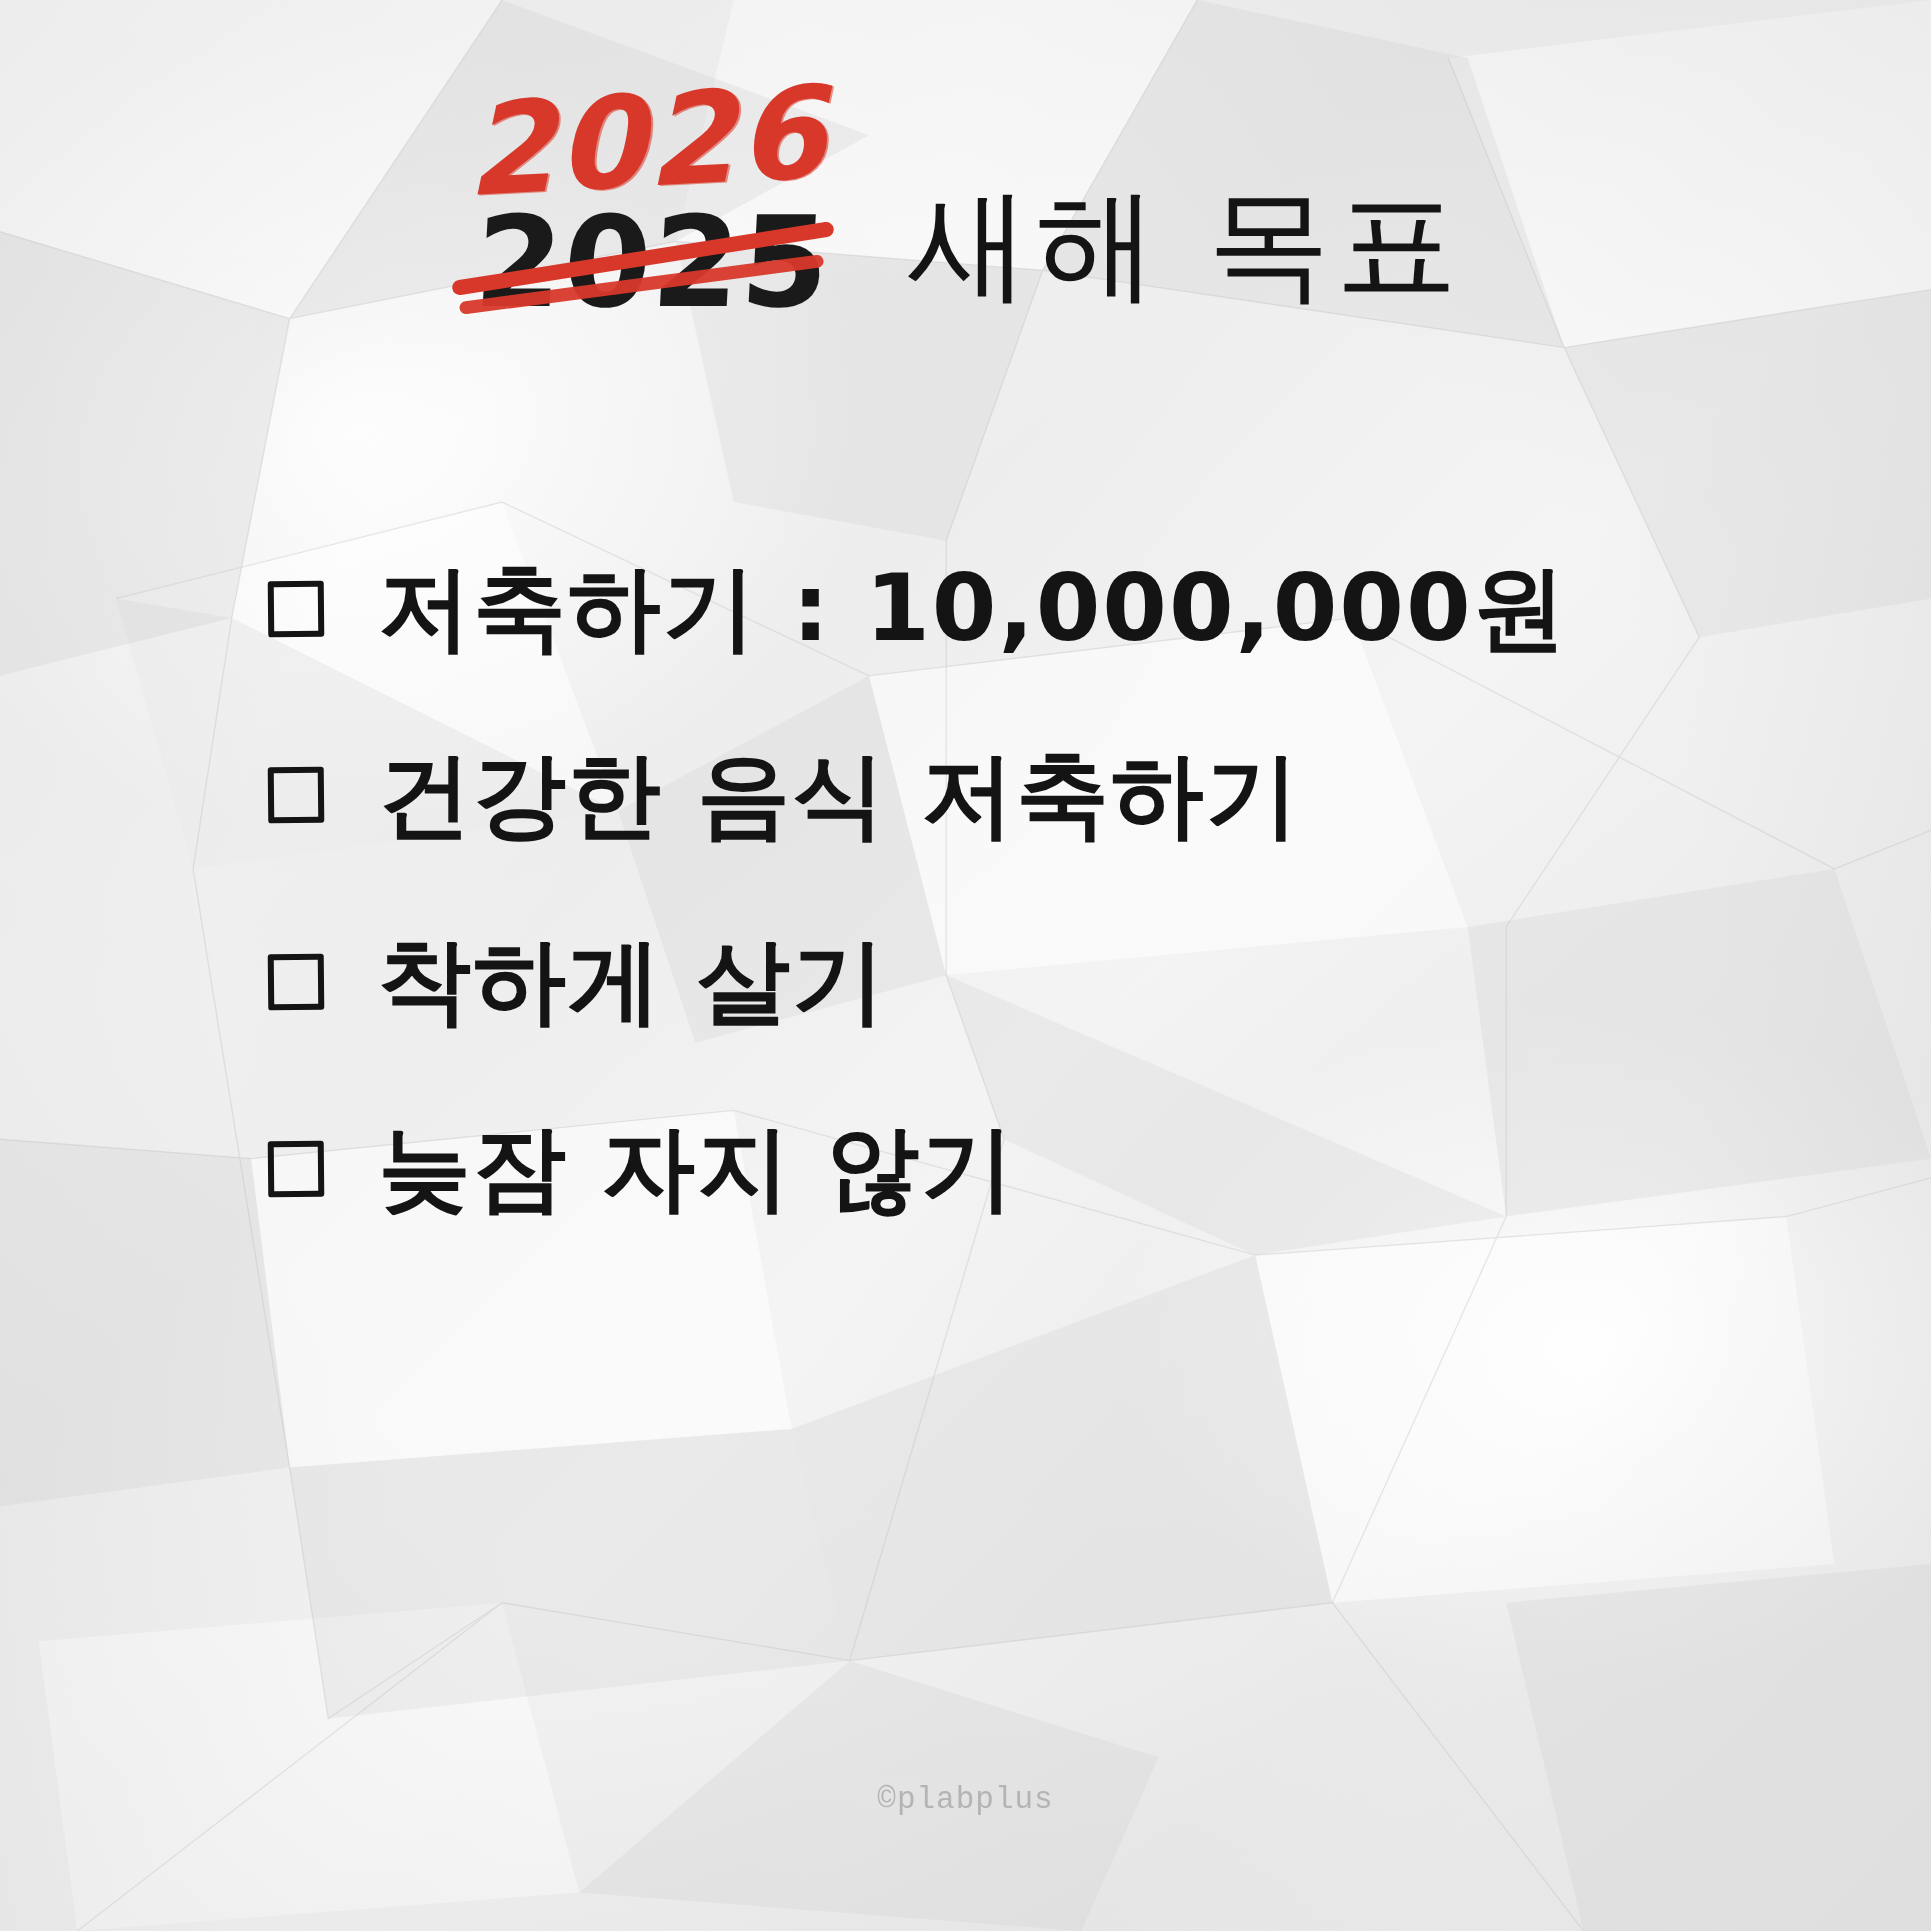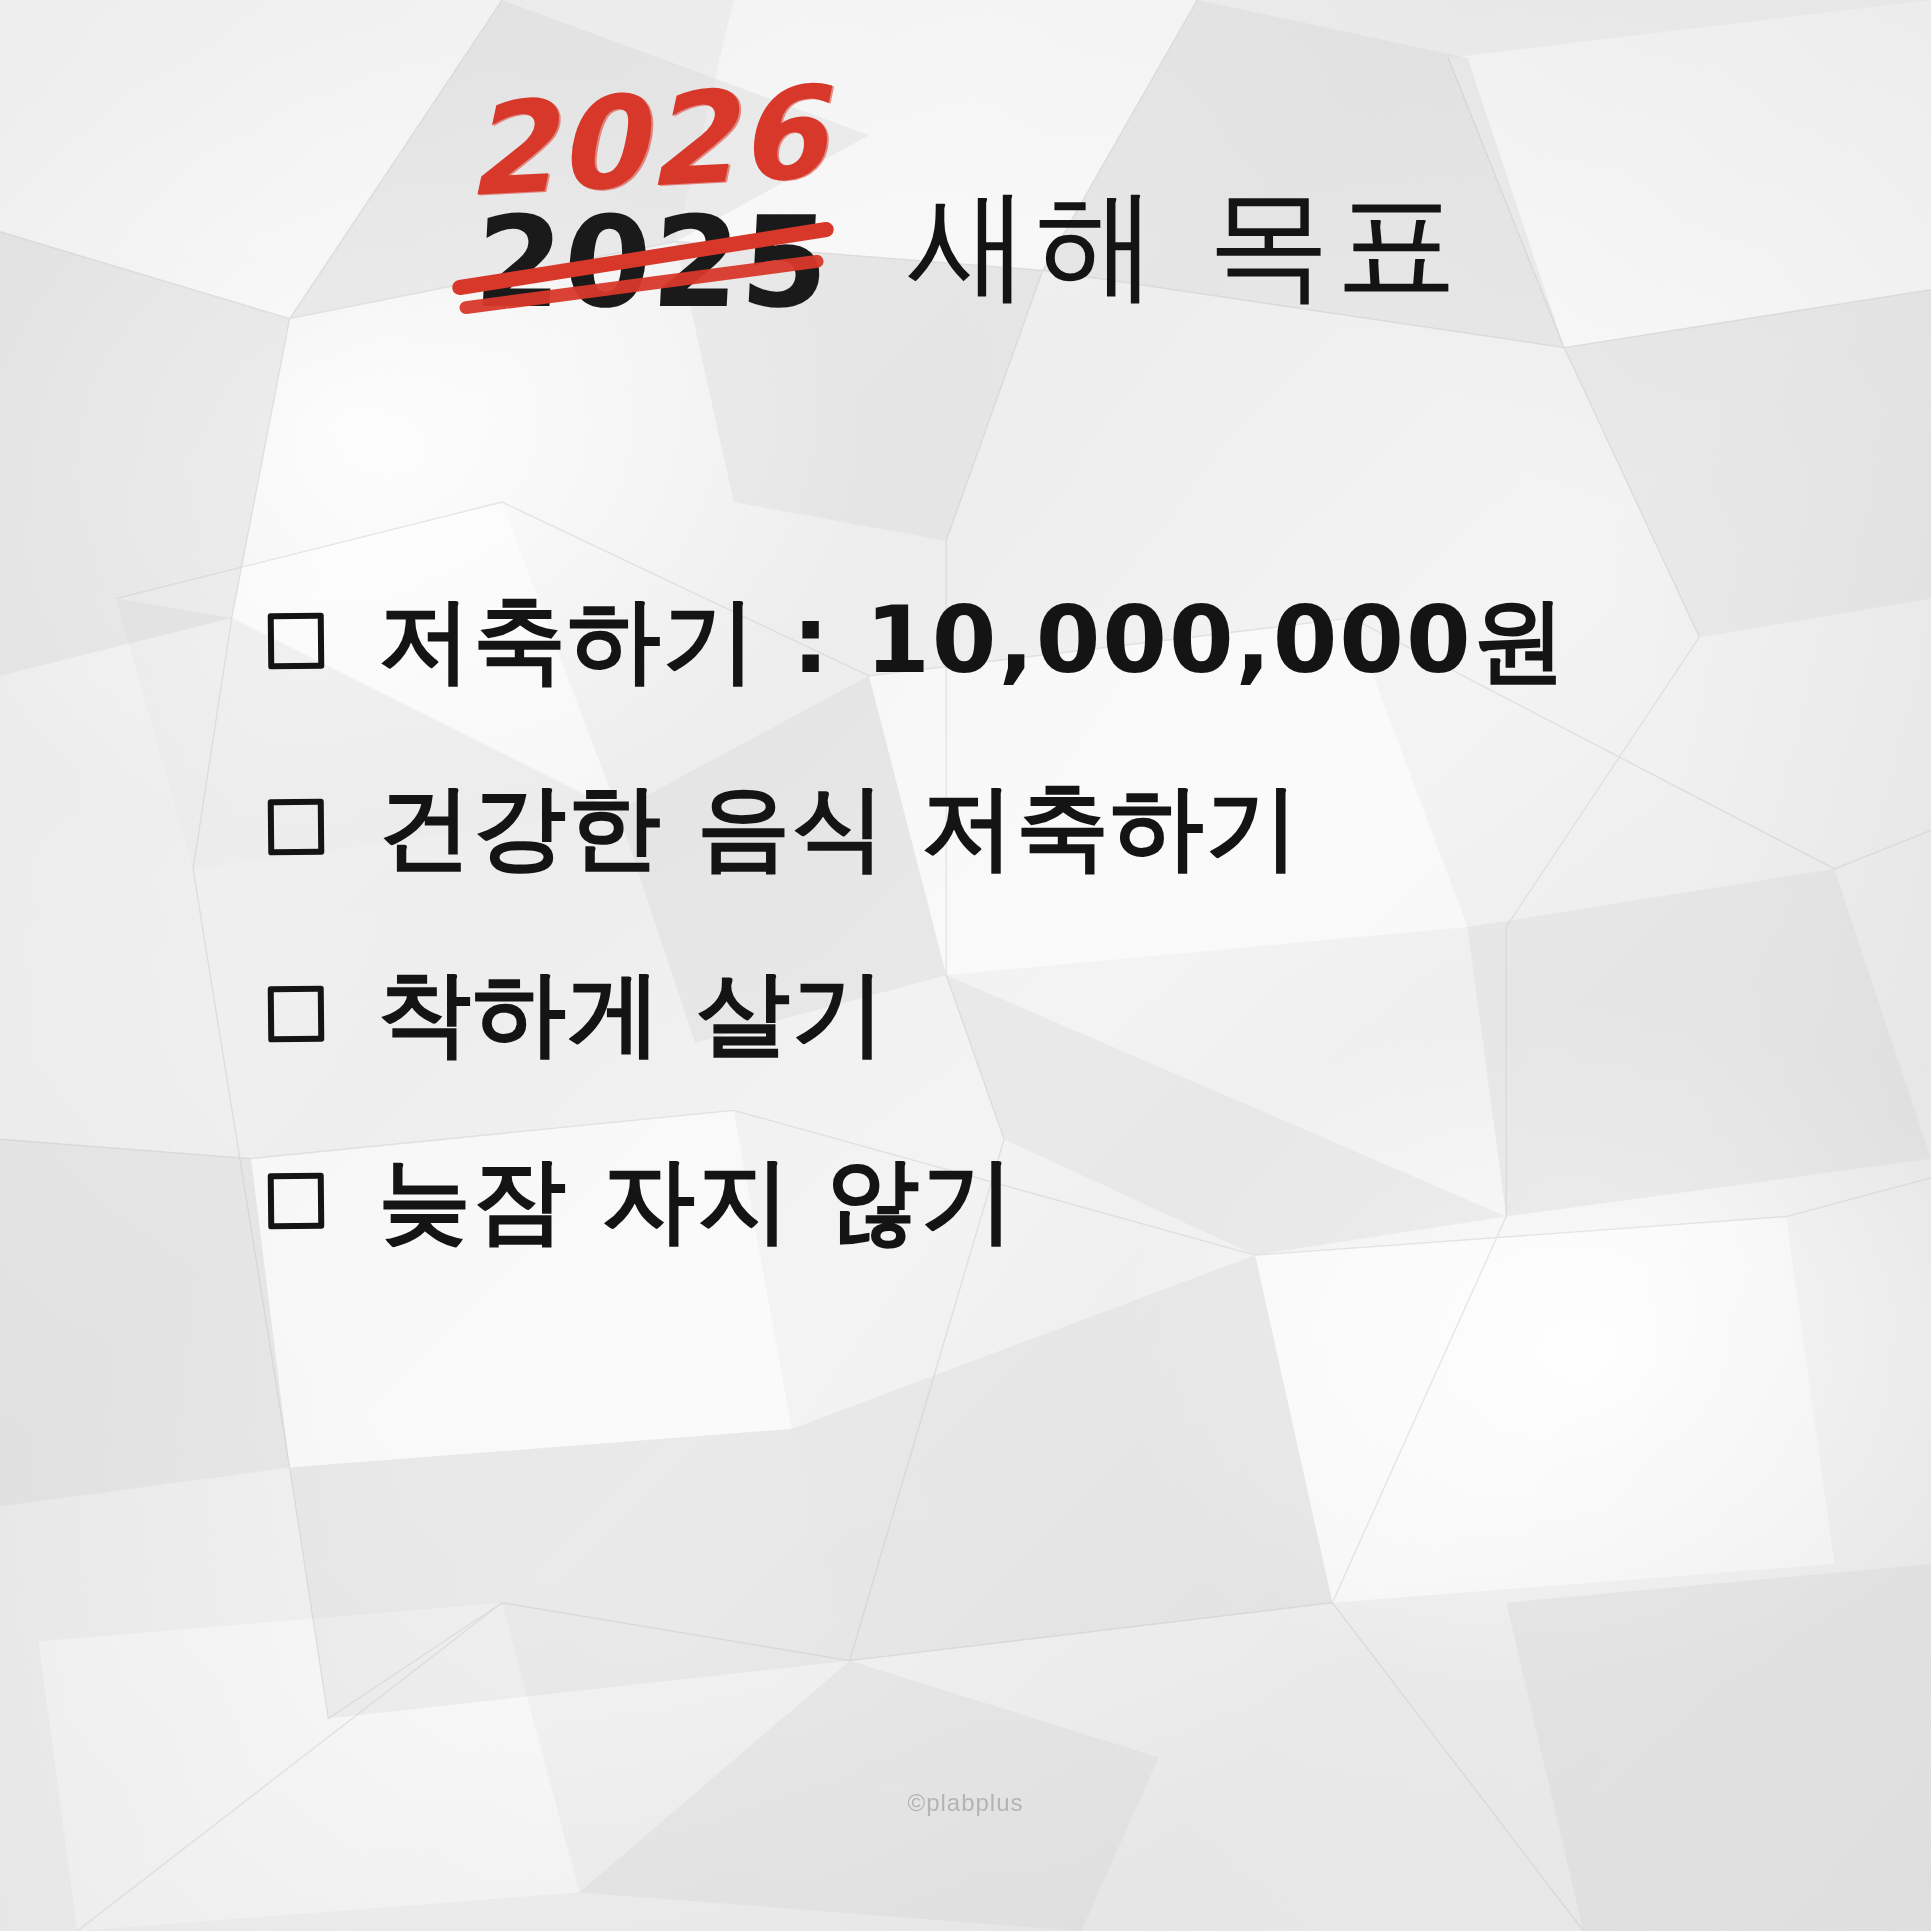--- a/index.html
+++ b/index.html
@@ -120,21 +120,21 @@
     line-height: 1;
     padding-bottom: 21px;
     letter-spacing: 5.8px;
     white-space: nowrap;
   }
 
   
   .list {
     position: absolute;
     left: 268px;
-    top: 592px;
+    top: 560px;
     right: 116px;
   }
   .item {
     display: flex;
     align-items: center;
     margin-bottom: 89px;
   }
   .checkbox {
     flex: 0 0 auto;
     width: 44px;
@@ -155,22 +155,22 @@
     white-space: nowrap;
   }
 
   
   .watermark {
     position: absolute;
     left: 0;
     right: 0;
     bottom: 114px;
     text-align: center;
-    font-family: Liberation Sans, sans-serif;
-    font-size: 24px;
+    font-family: Liberation Mono, monospace;
+    font-size: 31px;
     color: #b4b4b4;
     letter-spacing: 1px;
   }
 </style>
 </head>
 <body>
 
 <div id="page">
 
   <div class="facets">

